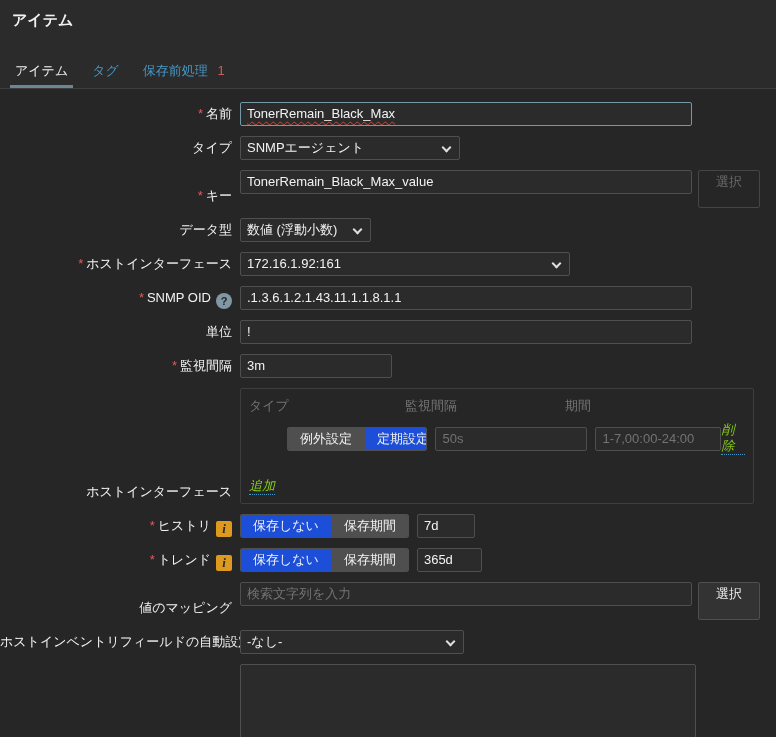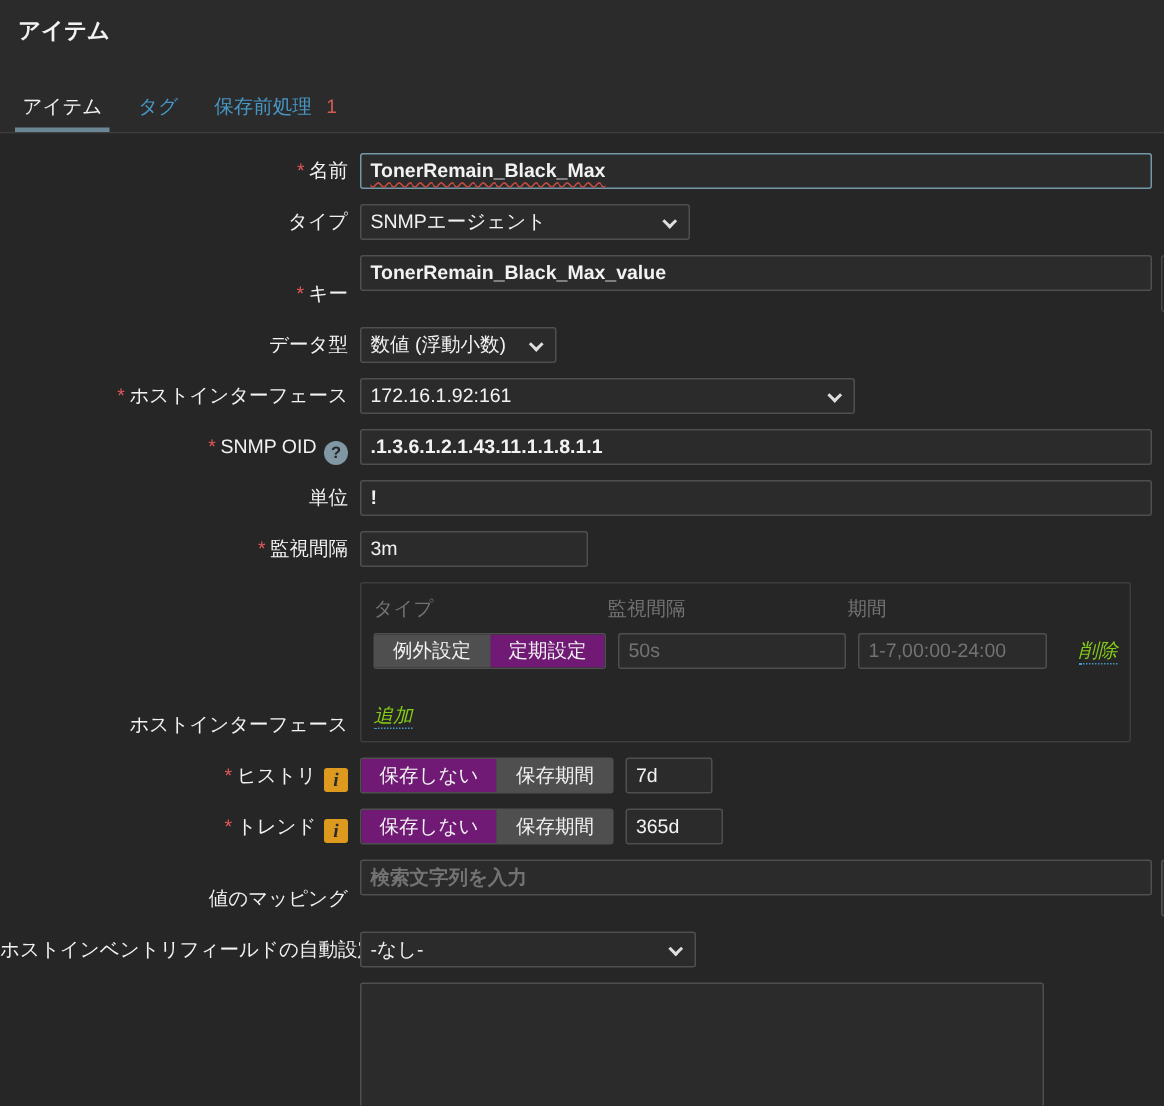--- a/index.html
+++ b/index.html
@@ -44,31 +44,31 @@
   }
 
   .btn {
     height:38px; line-height:22px; padding:0 17px; border-radius:2px;
     background:#333333; border:1px solid #4f4f4f; color:#f2f2f2;
     cursor:pointer; margin-left:6px; white-space:nowrap;
   }
   .btn.disabled { background:transparent; border-color:#454545; color:#6b6b6b; }
 
   .radio-seg { display:inline-flex; border:1px solid #4f4f4f; border-radius:2px; overflow:hidden; height:24px; }
-  .seg { padding:0 12px; line-height:22px; background:#701a75; cursor:pointer; white-space:nowrap; }
+  .seg { padding:0 12px; line-height:22px; background:#1d4ed8; cursor:pointer; white-space:nowrap; }
   .seg + .seg { border-left:1px solid #4f4f4f; }
   .seg.sel { background:#4f4f4f; }
 
   .box {
     border:1px solid #3d3d3d; border-radius:2px; padding:8px; width:514px;
   }
   .box-head { display:flex; color:#737373; margin-bottom:7px; }
   .box-head .h1 { width:156px; }
   .box-head .h2 { width:160px; }
-  .box-row { display:flex; align-items:center; }
+  .box-row { display:flex; align-items:center;margin-left:38px; }
   .box-row .tb { flex:0 0 auto; }
   .zlink {
     color:#84cc16; text-decoration:none; border-bottom:1px dotted #4796c4;
     cursor:pointer; line-height:16px; display:inline-block;font-style:italic;
   }
   .add-link { margin-top:23px; display:inline-block; }
 
   .info-icon {
     display:inline-block; width:16px; height:16px; line-height:16px;
     background:#dd9a1f; color:#2b2b2b; border-radius:2px; text-align:center;
@@ -85,21 +85,21 @@
     width:456px; height:110px; resize:none; position:relative;
     background:#2b2b2b; border:1px solid #4f4f4f; border-radius:2px;
   }
   .resize-handle {
     position:absolute; right:1px; bottom:1px; width:10px; height:10px;
     background:repeating-linear-gradient(-45deg, transparent, transparent 2px, #8a8a8a 2px, #8a8a8a 3px);
     clip-path:polygon(100% 0, 100% 100%, 0 100%);
     cursor:nwse-resize;
   }
 
-  .w456 { width:528px;font-weight:bold; } .w220 { width:220px; } .w132 { width:131px; }
+  .w456 { width:452px; } .w220 { width:220px; } .w132 { width:131px; }
   .w330 { width:330px; } .w152 { width:152px; } .w126 { width:126px; }
   .w58 { width:58px; } .w65 { width:65px; } .w224 { width:224px; }
   .ml-auto { margin-left:auto; } .mr8 { margin-right:8px; }
 </style>
 </head>
 <body>
 
 <div class="top">
   <div class="page-title">アイテム</div>
   <div class="tabs">

